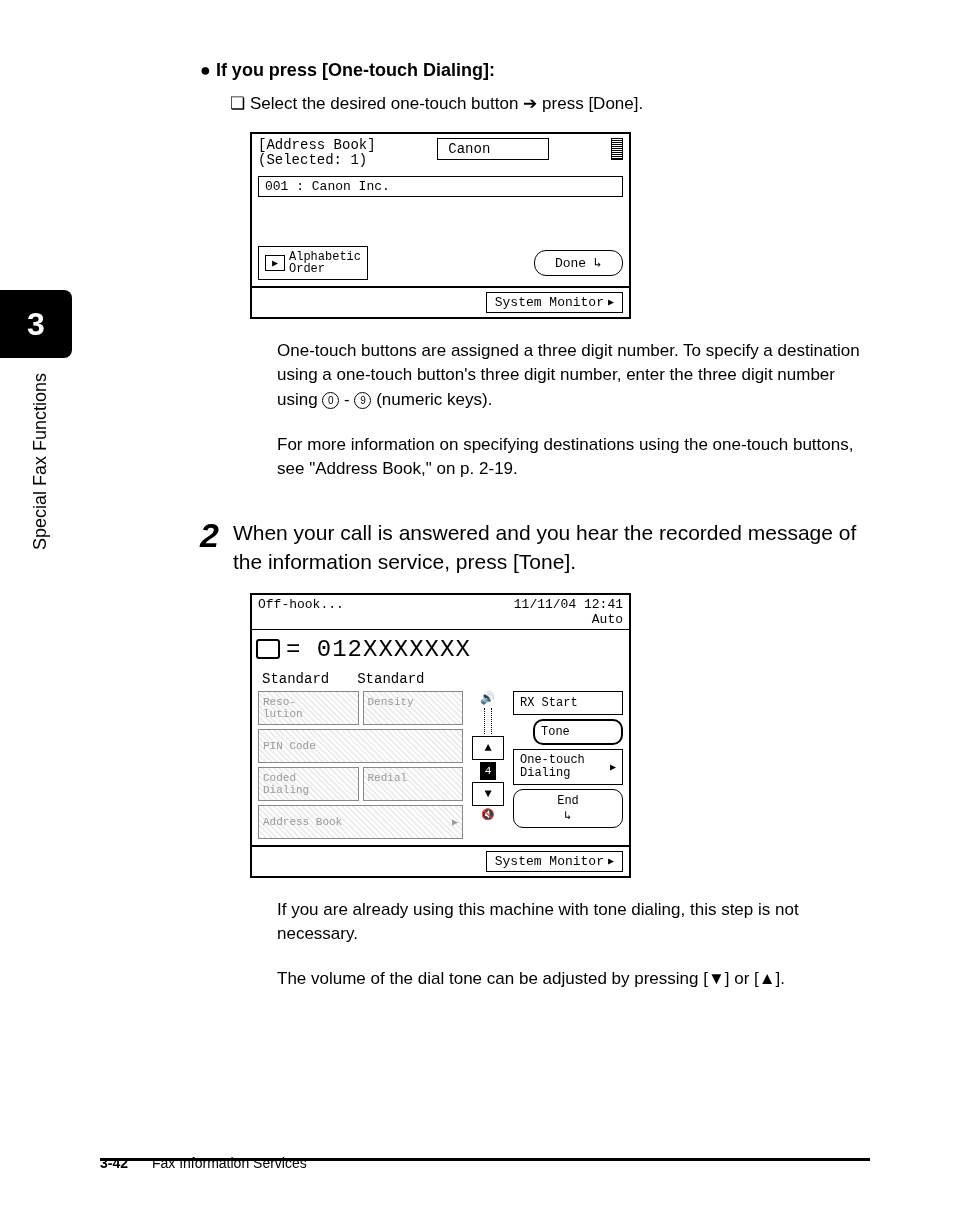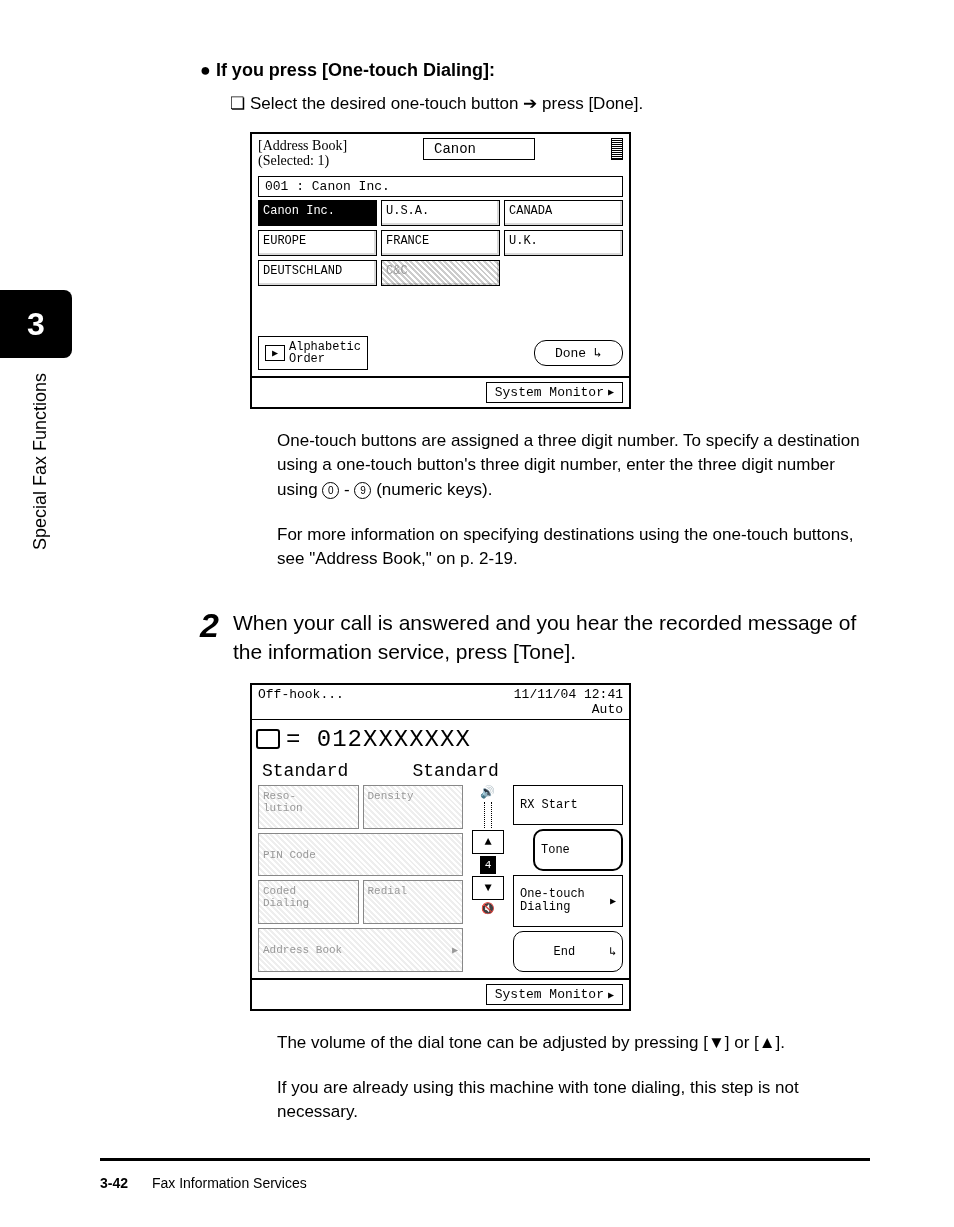--- a/index.html
+++ b/index.html
@@ -8,21 +8,21 @@
   .side-tab .label{position:absolute;left:30px;top:260px;transform:rotate(-90deg);transform-origin:left top;font-size:18px;white-space:nowrap;}
   .side-tab .black-box{position:absolute;left:0;top:0;width:72px;height:68px;background:#000;border-top-right-radius:8px;border-bottom-right-radius:8px;display:flex;align-items:center;justify-content:center;}
   .side-tab .black-box span{color:#fff;font-size:32px;font-weight:bold;}
   .content{position:absolute;left:200px;top:60px;width:670px;}
   .bullet-head{font-weight:bold;font-size:18px;margin-bottom:12px;}
   .bullet-head::before{content:"● ";font-size:18px;}
   .sub-inst{margin-left:30px;font-size:17px;margin-bottom:18px;}
   .sub-inst::before{content:"❏ ";}
   .screenshot{margin-left:50px;border:2px solid #000;width:377px;font-family:"Courier New",monospace;font-size:14px;background:#fff;position:relative;}
   .ab-header{display:flex;justify-content:space-between;align-items:flex-start;padding:4px 6px;}
-  .ab-header .titlebox{line-height:1.1;font-family:Liberation Serif, serif;}
+  .ab-header .titlebox{line-height:1.1;}
   .srch{border:1px solid #000;padding:2px 10px;min-width:90px;}
   .scroll-handle{width:10px;height:20px;border:1px solid #000;background:repeating-linear-gradient(0deg,#000,#000 1px,#fff 1px,#fff 2px);}
   .ab-row{border:1px solid #000;margin:3px 6px;padding:2px 6px;font-size:13px;}
   .ab-grid{display:grid;grid-template-columns:repeat(3,1fr);gap:4px;padding:0 6px 4px 6px;}
   .ab-btn{border:1px solid #000;padding:3px 4px;font-size:12px;background:#fff;min-height:18px;text-align:left;box-shadow:inset -2px -2px 0 rgba(0,0,0,0.15);}
   .ab-btn.sel{background:#000;color:#fff;}
   .ab-btn.pattern{background:repeating-linear-gradient(45deg,#ccc,#ccc 2px,#fff 2px,#fff 4px);}
   .ab-btn.faded{color:#999;}
   .ab-footer{display:flex;justify-content:space-between;padding:6px;align-items:center;}
   .alpha-btn{border:1px solid #000;padding:4px 6px;display:flex;align-items:center;gap:4px;font-size:12px;}
@@ -32,35 +32,35 @@
   .sys-btn{border:1px solid #000;padding:2px 8px;font-size:13px;display:flex;align-items:center;gap:4px;}
   .para{margin:20px 0 0 77px;font-size:17px;line-height:1.45;}
   .circ{display:inline-block;border:1px solid #000;border-radius:50%;width:15px;height:15px;font-size:10px;text-align:center;line-height:15px;vertical-align:middle;}
   .step2{margin-top:36px;display:flex;gap:14px;}
   .bignum{font-size:34px;font-style:italic;font-weight:bold;line-height:1;}
   .step2-head{font-size:21px;font-weight:normal;line-height:1.4;}
   
   .off-hdr{display:flex;justify-content:space-between;padding:2px 6px;border-bottom:1px solid #000;font-size:13px;}
   .dial{font-size:24px;padding:6px 4px;letter-spacing:1px;display:flex;align-items:center;gap:6px;}
   .phone-icon{display:inline-block;width:20px;height:16px;border:2px solid #000;border-radius:3px;position:relative;}
-  .std-row{display:flex;gap:64px;padding:2px 10px;font-size:18px;}
+  .std-row{display:flex;gap:28px;padding:2px 10px;font-size:14px;}
   .body-grid{display:flex;padding:2px 6px 6px 6px;gap:2px;}
   .left-col{flex:1;display:grid;grid-template-columns:1fr 1fr;gap:4px;}
   .sbtn{border:1px solid #888;color:#999;font-size:11px;padding:4px 4px;min-height:24px;background:repeating-linear-gradient(45deg,#eee,#eee 2px,#fff 2px,#fff 4px);text-align:left;}
   .sbtn.wide{grid-column:1 / span 2;display:flex;justify-content:space-between;align-items:center;}
   .mid-col{width:46px;display:flex;flex-direction:column;align-items:center;gap:2px;font-size:12px;}
   .vol-box{border:1px solid #000;width:30px;height:22px;display:flex;align-items:center;justify-content:center;}
   .vol-slider{border-left:1px dotted #000;border-right:1px dotted #000;width:6px;height:26px;}
   .vol-num{border:1px solid #000;width:14px;height:16px;font-size:11px;background:#000;color:#fff;display:flex;align-items:center;justify-content:center;}
   .right-col{width:110px;display:flex;flex-direction:column;gap:4px;}
-  .rbtn{border:1px solid #000;font-size:12px;padding:12px 6px;text-align:left;display:flex;justify-content:space-between;align-items:center;}
-  .rbtn.round{border-radius:10px;}
+  .rbtn{border:1px solid #000;font-size:12px;padding:4px 6px;text-align:left;display:flex;justify-content:space-between;align-items:center;}
+  .rbtn.round{border-radius:10px;flex-direction:column;}
   .rbtn.highlight{border:2px solid #000;border-radius:10px;}
   .footer-rule{position:absolute;left:100px;bottom:66px;width:770px;border-top:3px solid #000;}
-  .footer-line{position:absolute;left:100px;bottom:36px;font-size:14px;}
+  .footer-line{position:absolute;left:100px;bottom:56px;font-size:14px;}
   .footer-line .pn{font-weight:bold;margin-right:20px;}
   .tri{font-size:10px;}
   .ret{display:inline-block;transform:scaleX(-1);}
 </style>
 </head>
 <body>
 
 <div class="page">
 
   <div class="side-tab">
@@ -81,31 +81,20 @@
     <div class="screenshot">
       <div class="ab-header">
         <div class="titlebox">
           <div>[Address Book]</div>
           <div>(Selected: 1)</div>
         </div>
         <div class="srch">Canon</div>
         <div class="scroll-handle"></div>
       </div>
       <div class="ab-row">001 : Canon Inc.</div>
-      <div class="ab-grid">
-        <div class="ab-btn sel">Canon Inc.</div>
-        <div class="ab-btn">U.S.A.</div>
-        <div class="ab-btn">CANADA</div>
-        <div class="ab-btn">EUROPE</div>
-        <div class="ab-btn">FRANCE</div>
-        <div class="ab-btn">U.K.</div>
-        <div class="ab-btn">DEUTSCHLAND</div>
-        <div class="ab-btn pattern faded">C&amp;C</div>
-        <div></div>
-      </div>
       <div style="height:40px;"></div>
       <div class="ab-footer">
         <div class="alpha-btn">
           <span class="arrow-box">▶</span>
           <span style="white-space:pre-line;line-height:1;">Alphabetic
 Order</span>
         </div>
         <div class="done-btn">
           <span>Done</span>
           <span class="ret">↲</span>
@@ -183,24 +172,24 @@
         </div>
       </div>
       <div class="sys-row">
         <div class="sys-btn">
           <span>System Monitor</span>
           <span class="tri">▶</span>
         </div>
       </div>
     </div>
 
+    <div class="para">If you are already using this machine with tone dialing, this step is not necessary.</div>
     <div class="para">
       <span>The volume of the dial tone can be adjusted by pressing [</span><span>▼</span><span>] or [</span><span>▲</span><span>].</span>
     </div>
-    <div class="para">If you are already using this machine with tone dialing, this step is not necessary.</div>
 
   </div>
 
   <div class="footer-rule"></div>
   <div class="footer-line">
     <span class="pn">3-42</span>
     <span>Fax Information Services</span>
   </div>
 
 </div>

